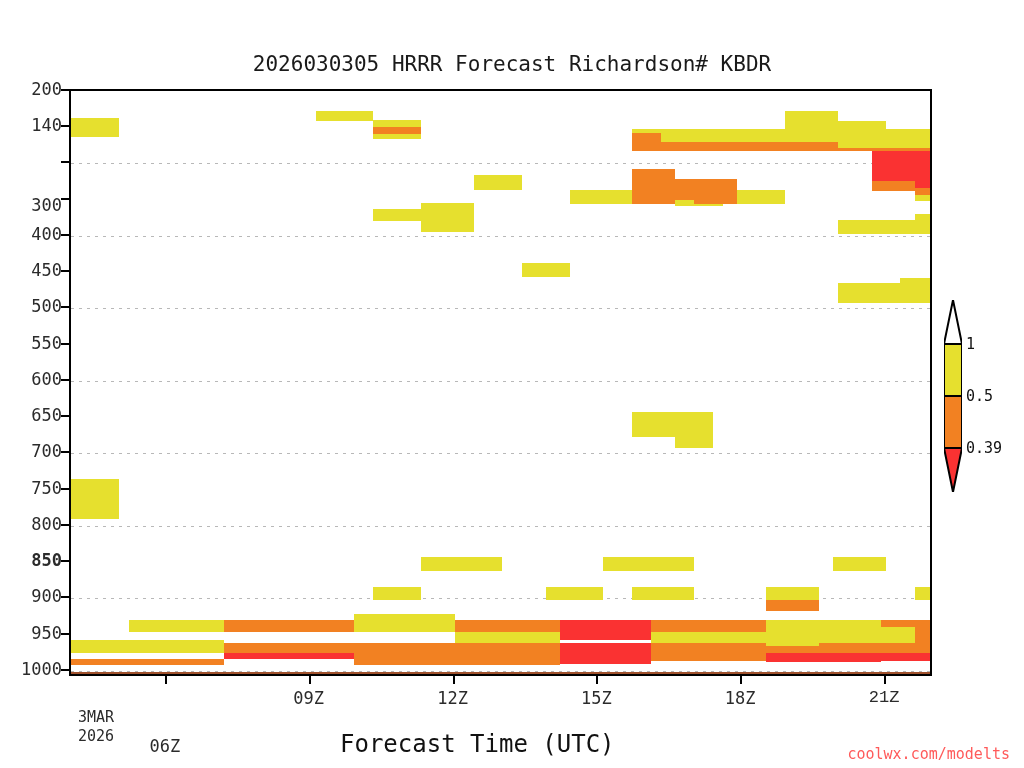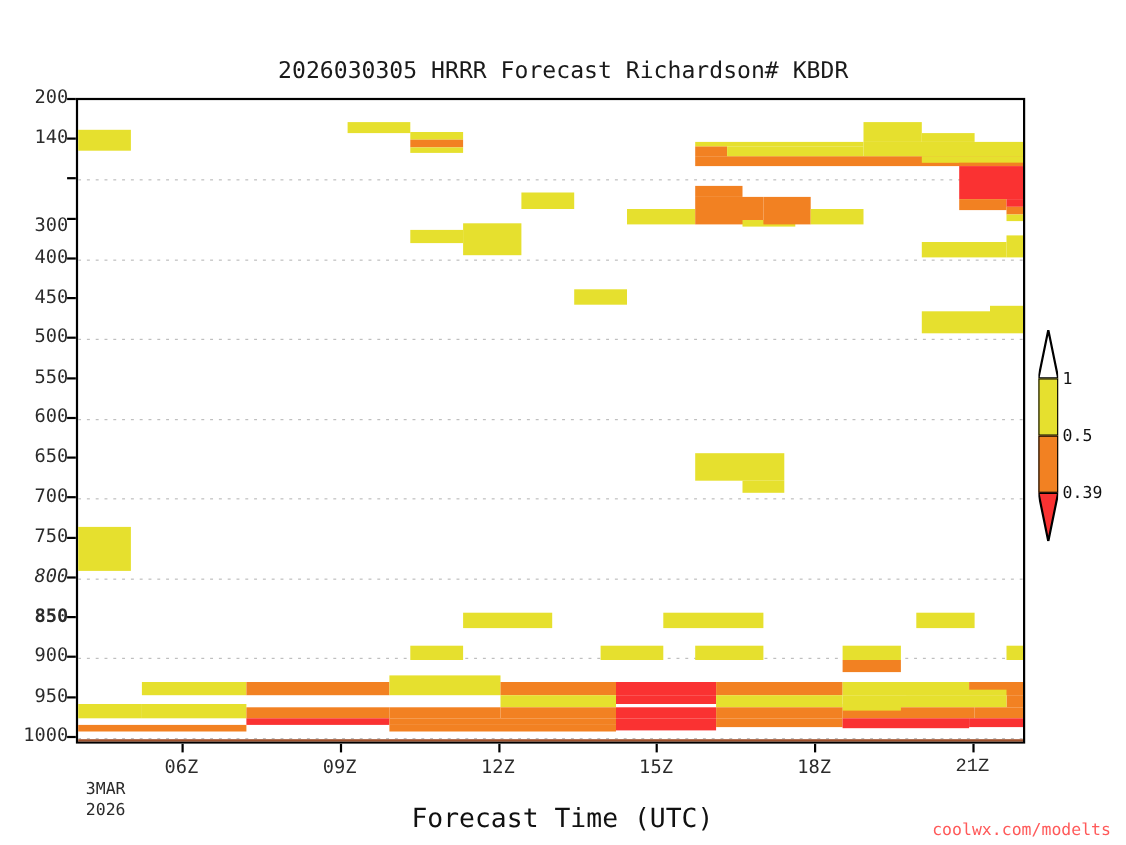--- a/index.html
+++ b/index.html
@@ -42,21 +42,21 @@
     position:absolute;top:688px;font-size:17px;color:#2b2b2b;
     transform:translateX(-50%);text-align:center;
     font-family:"DejaVu Sans Mono","Liberation Mono",monospace;
   }
   .datelabel{
     position:absolute;left:78px;top:708px;font-size:15px;color:#2b2b2b;
     line-height:19px;
     font-family:"DejaVu Sans Mono","Liberation Mono",monospace;
   }
   .xaxistitle{
-    position:absolute;left:374px;top:730px;font-size:24px;color:#111;
+    position:absolute;left:340px;top:730px;font-size:24px;color:#111;
     font-family:"DejaVu Sans Mono","Liberation Mono",monospace;
   }
   .watermark{
     position:absolute;right:14px;top:745px;font-size:15px;color:#ff5a5a;
     font-family:"DejaVu Sans Mono","Liberation Mono",monospace;
   }
 
   
   .cbar{position:absolute;left:944px;top:300px;width:18px;height:152px;}
   .cbar-seg{position:absolute;left:0;width:18px;border:1.5px solid #000;box-sizing:border-box;}
@@ -91,34 +91,34 @@
       <div class="ylabel" style="top: 342.642px; left: 0px;">550</div>
       <div class="ytick" style="top: 342.642px;"></div>
       <div class="ylabel" style="top: 378.877px; left: 0px;">600</div>
       <div class="ytick" style="top: 378.877px;"></div>
       <div class="ylabel" style="top: 415.111px; left: 0px;">650</div>
       <div class="ytick" style="top: 415.111px;"></div>
       <div class="ylabel" style="top: 451.346px; left: 0px;">700</div>
       <div class="ytick" style="top: 451.346px;"></div>
       <div class="ylabel" style="top: 487.58px; left: 0px;">750</div>
       <div class="ytick" style="top: 487.58px;"></div>
-      <div class="ylabel" style="top: 523.815px; left: 0px; font-style: italic;">800</div>
+      <div class="ylabel" style="top: 523.815px; left: 0px;">800</div>
       <div class="ytick" style="top: 523.815px;"></div>
       <div class="ylabel" style="top: 560.049px; left: 0px; font-weight: bold;">850</div>
       <div class="ytick" style="top: 560.049px;"></div>
       <div class="ylabel" style="top: 596.284px; left: 0px;">900</div>
       <div class="ytick" style="top: 596.284px;"></div>
       <div class="ylabel" style="top: 632.519px; left: 0px;">950</div>
       <div class="ytick" style="top: 632.519px;"></div>
       <div class="ylabel" style="top: 668.753px; left: 0px;">1000</div>
       <div class="ytick" style="top: 668.753px;"></div>
     </div>
   <div id="xaxis">
       <div class="xtick" style="left: 164.889px;"></div>
-      <div class="xlabeltxt" style="left: 164.889px;">06Z</div>
+      <div class="xlabeltxt" style="left: 164.889px; margin-top: 48px;">06Z</div>
       <div class="xtick" style="left: 308.722px;"></div>
       <div class="xlabeltxt" style="left: 308.722px;">09Z</div>
       <div class="xtick" style="left: 452.556px;"></div>
       <div class="xlabeltxt" style="left: 452.556px;">12Z</div>
       <div class="xtick" style="left: 596.389px;"></div>
       <div class="xlabeltxt" style="left: 596.389px;">15Z</div>
       <div class="xtick" style="left: 740.222px;"></div>
       <div class="xlabeltxt" style="left: 740.222px;">18Z</div>
       <div class="xtick" style="left: 884.056px;"></div>
       <div class="xlabeltxt" style="left: 884.056px; font-family: Liberation Mono, monospace;">21Z</div>

